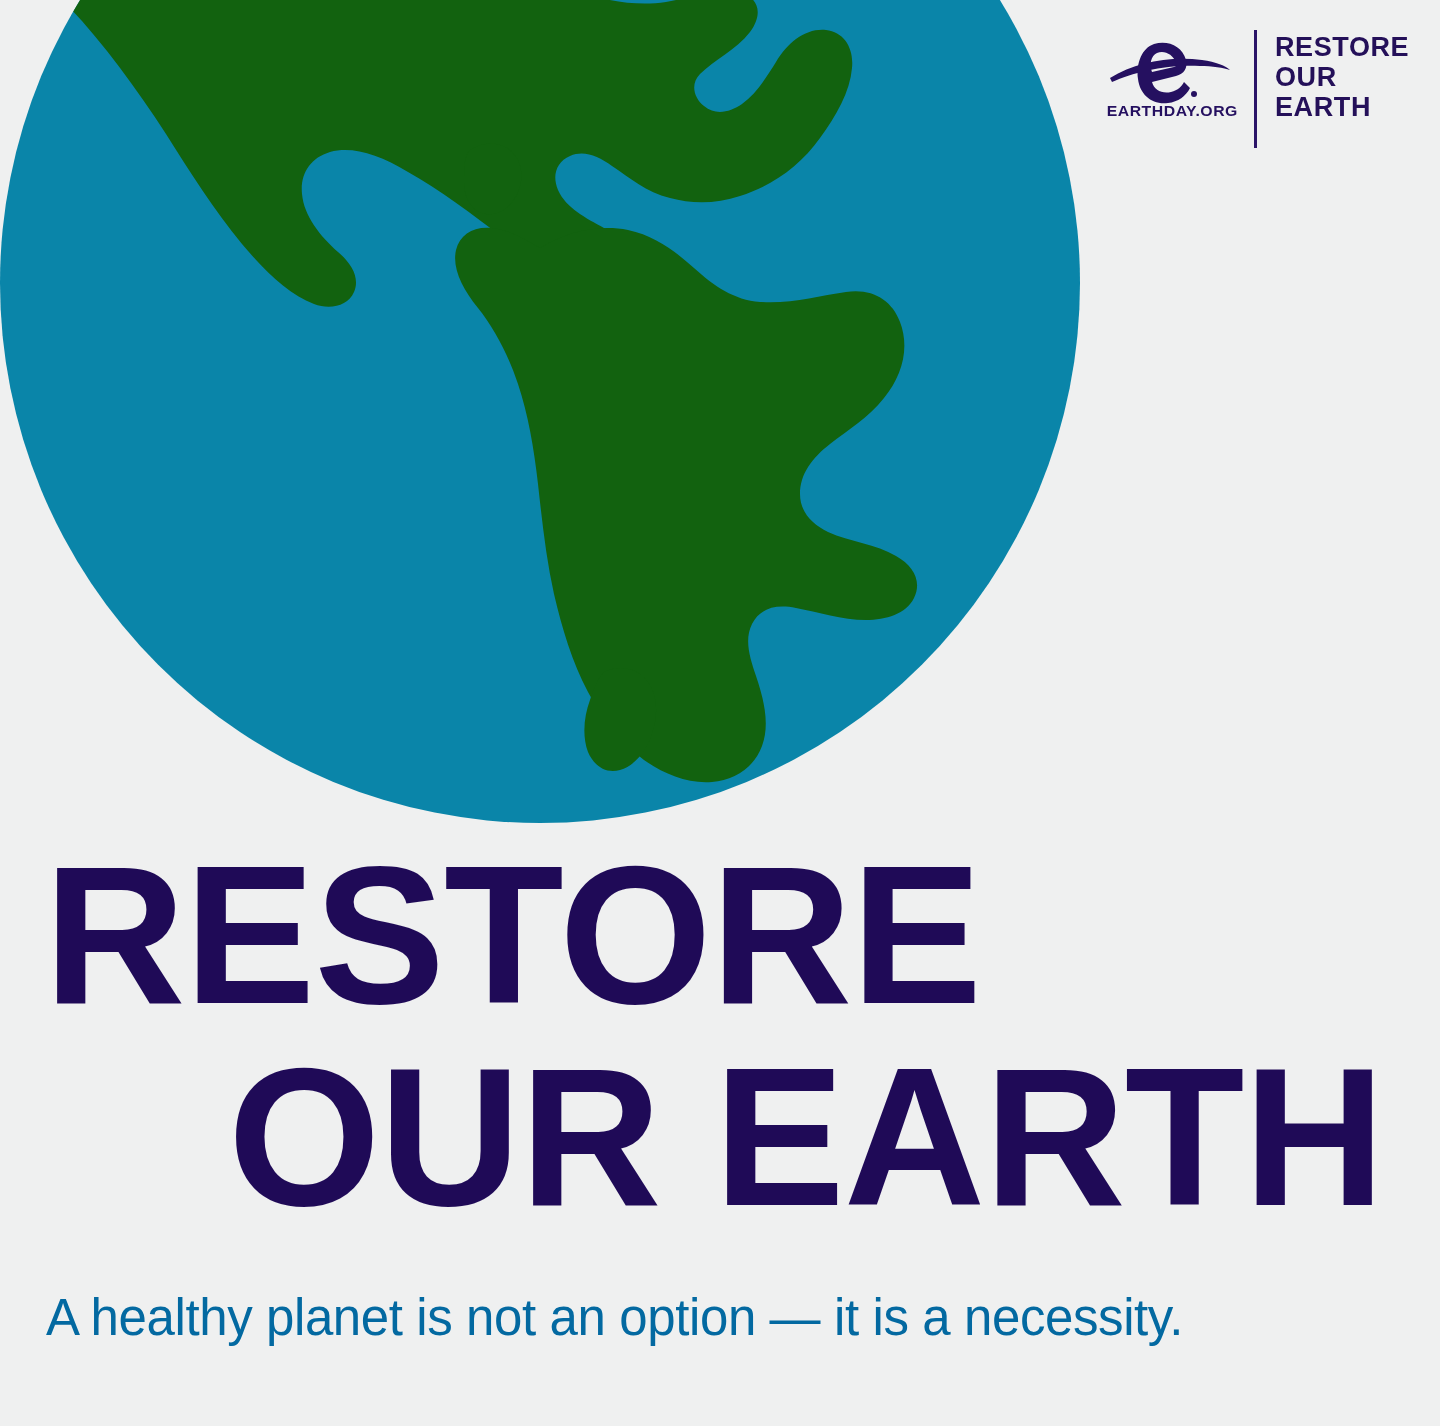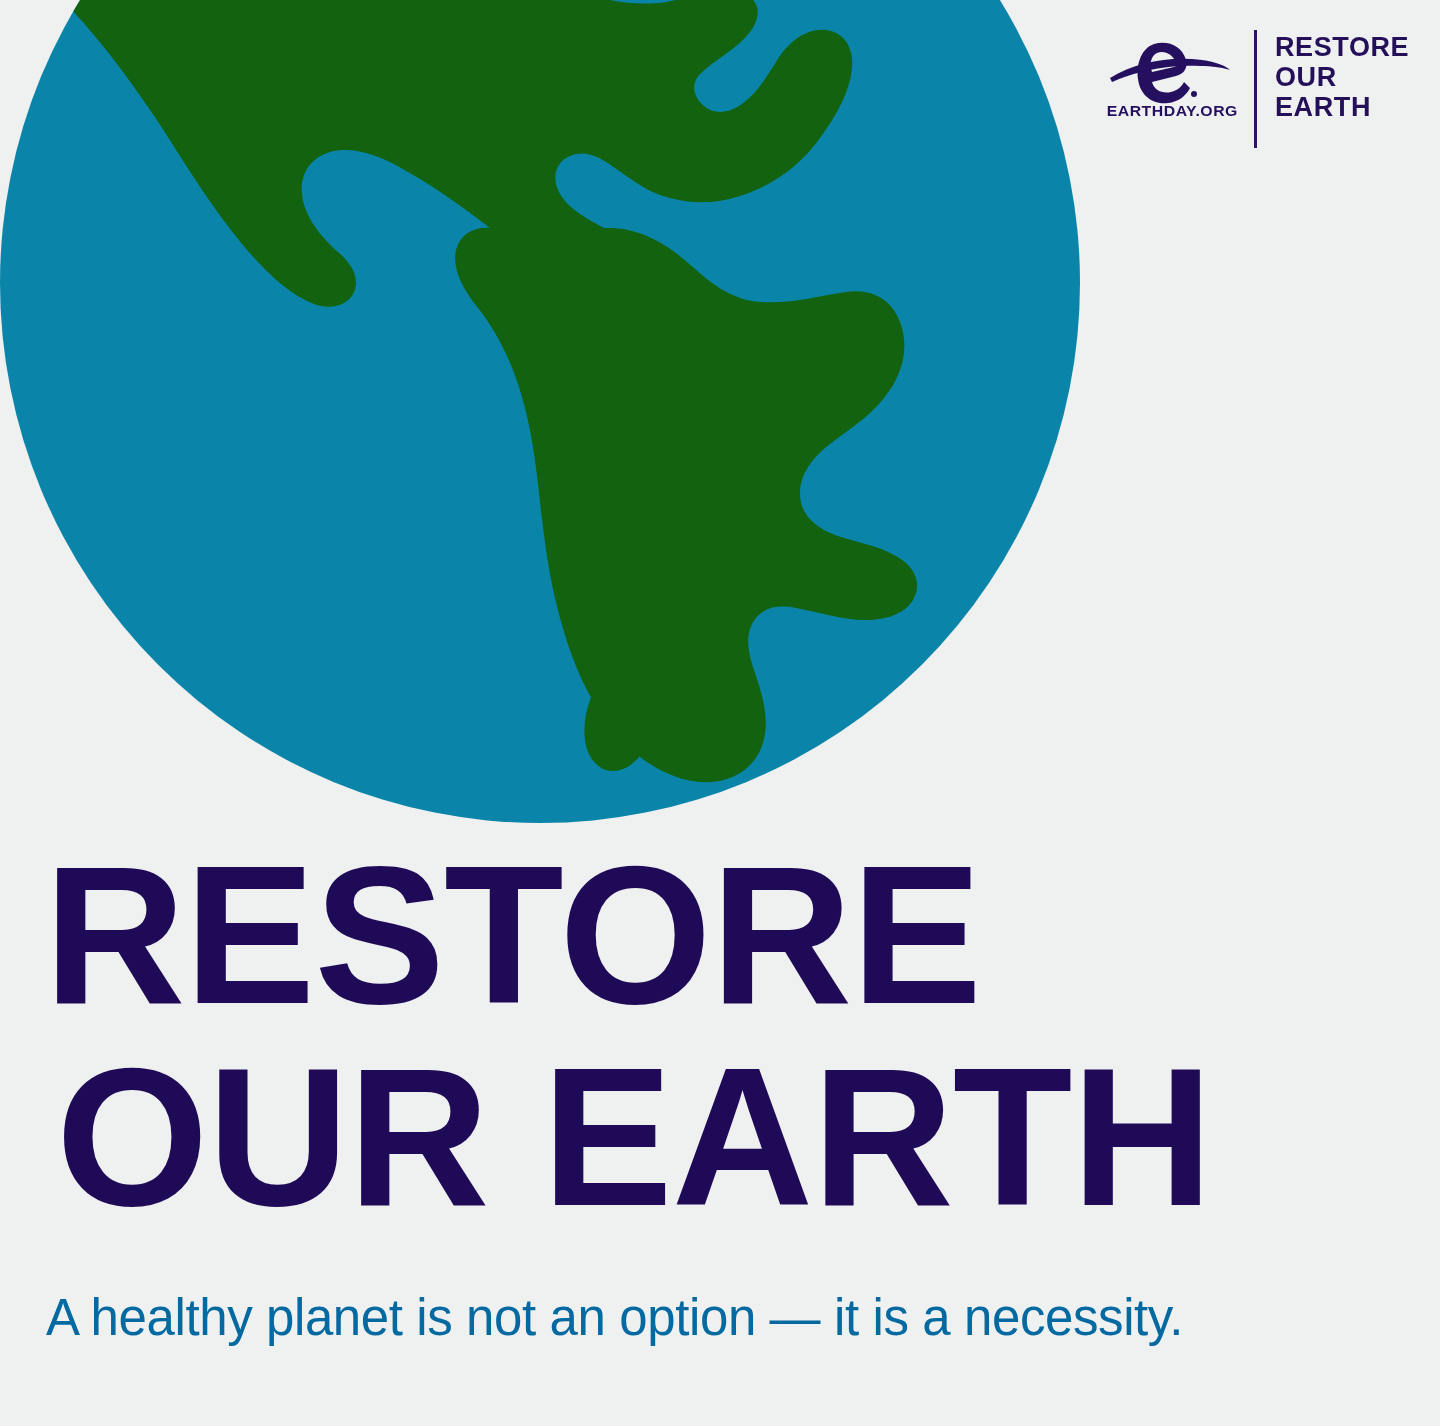--- a/index.html
+++ b/index.html
@@ -99,21 +99,22 @@
     letter-spacing: -1px;
     line-height: 0.92;
     white-space: nowrap;
   }
   #headline-line-1 {
     font-size: 196px;
     margin: 0 0 22px 0;
   }
   #headline-line-2 {
     font-size: 196px;
-    margin: 12px;
+    margin: 0;
+    text-align: right;
   }
 
   
   #tagline {
     position: absolute;
     left: 46px;
     top: 1290px;
     width: 1360px;
     font-size: 51px;
     font-weight: 400;

